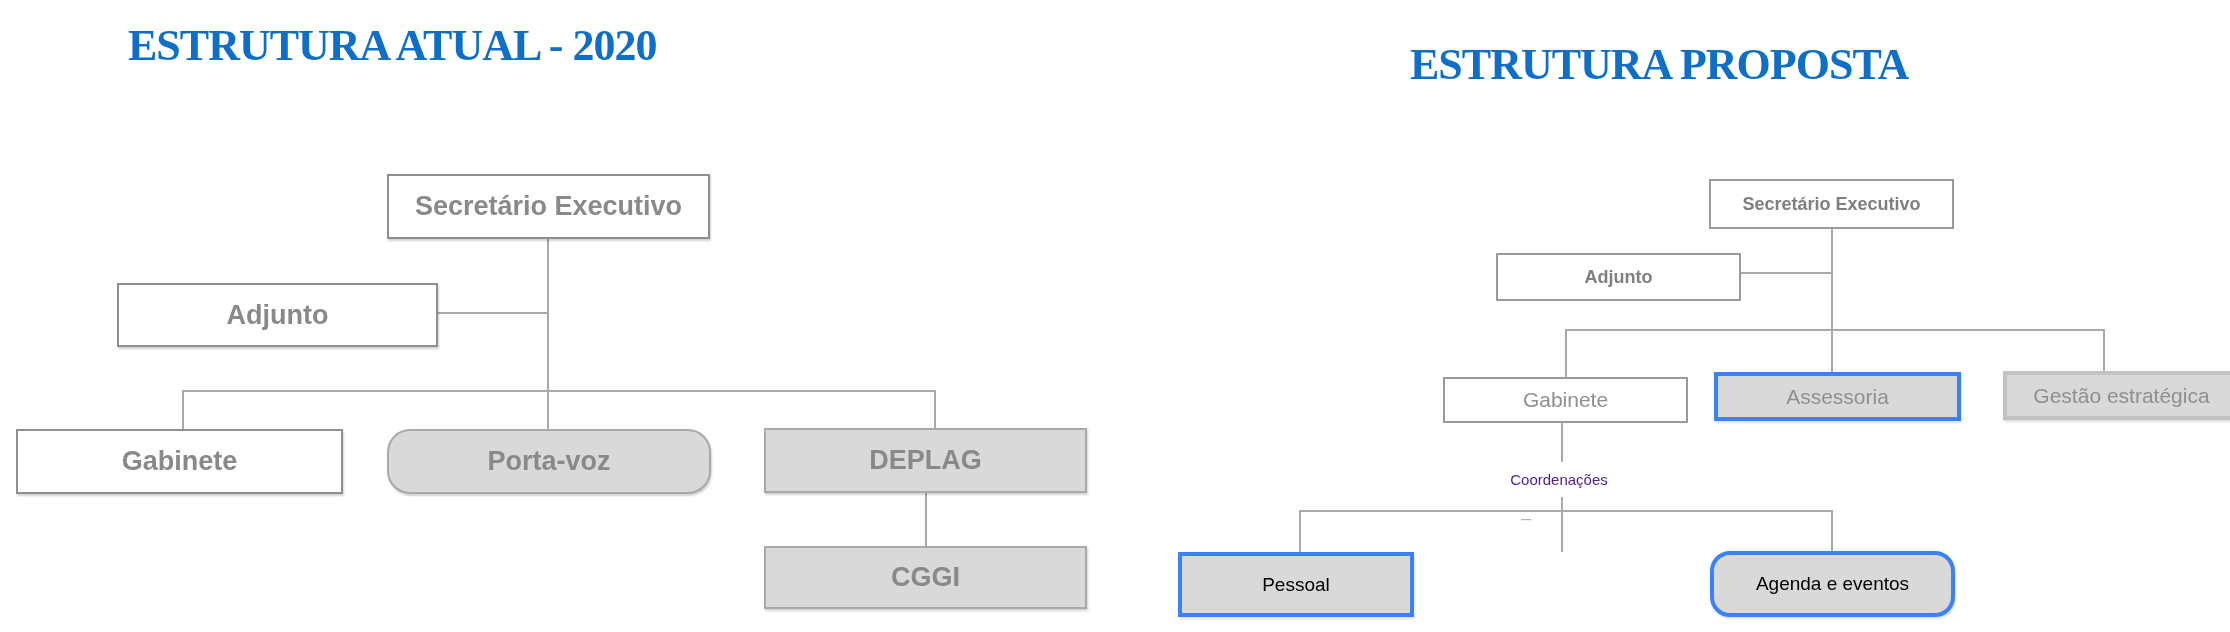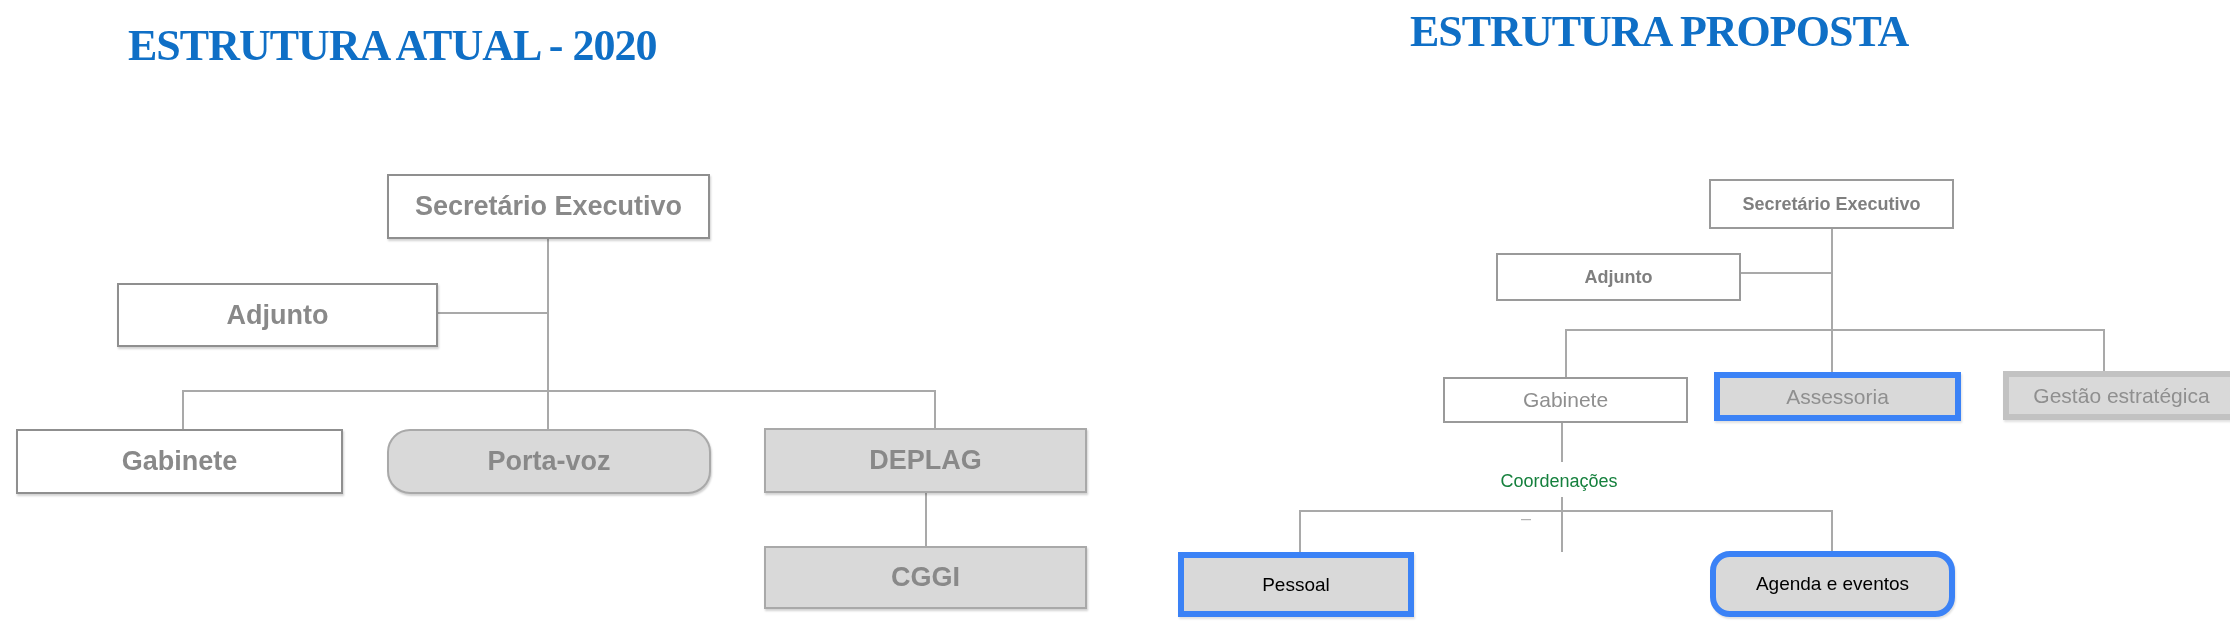--- a/index.html
+++ b/index.html
@@ -2,28 +2,28 @@
 <html><head>
 <meta charset="utf-8">
 <style>
   html,body{margin:0;padding:0;background:#ffffff;}
   .canvas{position:relative;width:2230px;height:632px;background:#ffffff;overflow:hidden;
           font-family:"Liberation Sans",sans-serif;}
 
   .chart-title{position:absolute;font-family:"Liberation Serif",serif;font-weight:bold;
                color:#0f6fc6;font-size:44px;letter-spacing:-1px;white-space:nowrap;}
   #title-left{left:128px;top:20px;}
-  #title-right{left:1410px;top:6px;}
+  #title-right{left:1410px;top:39px;}
 
   .box{position:absolute;box-sizing:border-box;display:flex;align-items:center;justify-content:center;
        text-align:center;white-space:nowrap;}
   .lwhite{background:#ffffff;border:2px solid #8f8f8f;box-shadow:1px 2px 2px rgba(0,0,0,0.18);}
   .lgray{background:#d9d9d9;border:2px solid #a9a9a9;box-shadow:1px 2px 2px rgba(0,0,0,0.18);}
   .rwhite{background:#ffffff;border:2px solid #9a9a9a;}
-  .rgray{background:#d9d9d9;border:6px solid #3b82f6;box-shadow:1px 2px 2px rgba(0,0,0,0.12);}
+  .rgray{background:#d9d9d9;border:4px solid #3b82f6;box-shadow:1px 2px 2px rgba(0,0,0,0.12);}
 
   .ltext{font-weight:bold;font-size:27px;color:#898989;}
   .rbold{font-weight:bold;font-size:18px;color:#7f7f7f;}
   .rreg{font-weight:normal;font-size:21px;color:#8f8f8f;}
   .rsmall{font-weight:normal;font-size:19px;color:#000000;}
 
   
   #ln-secretario{left:387px;top:174px;width:323px;height:65px;}
   #ln-adjunto{left:117px;top:283px;width:321px;height:64px;}
   #ln-gabinete{left:16px;top:429px;width:327px;height:65px;}
@@ -35,21 +35,21 @@
   #rn-secretario{left:1709px;top:179px;width:245px;height:50px;}
   #rn-adjunto{left:1496px;top:253px;width:245px;height:48px;}
   #rn-gabinete{left:1443px;top:377px;width:245px;height:46px;}
   #rn-assessoria{left:1714px;top:372px;width:247px;height:49px;}
   #rn-gestao{left:1983px;top:371px;width:237px;height:49px;border-color:#c2c2c2;margin-left:20px;}
   #rn-pessoal{left:1178px;top:552px;width:236px;height:65px;}
   #rn-instrucao{left:1443px;top:552px;width:242px;height:65px;}
   #rn-agenda{left:1710px;top:551px;width:245px;height:66px;border-radius:20px;}
 
   #rn-coordenacoes{position:absolute;left:1478px;top:471px;width:162px;text-align:center;
-                   font-size:18px;color:#15803d;white-space:nowrap;}
+                   font-size:15px;color:#4c1d95;white-space:nowrap;}
   #stray-dash{position:absolute;left:1514px;top:508px;width:24px;text-align:center;
               font-size:18px;color:#b3b3b3;}
 
   
   .hline,.vline{position:absolute;background:#a9a9a9;}
   .hline{height:2px;} .vline{width:2px;}
 
   #lc-v-main{left:547px;top:239px;height:190px;}
   #lc-h-adjunto{left:438px;top:312px;width:110px;}
   #lc-h-dist{left:182px;top:390px;width:754px;}

